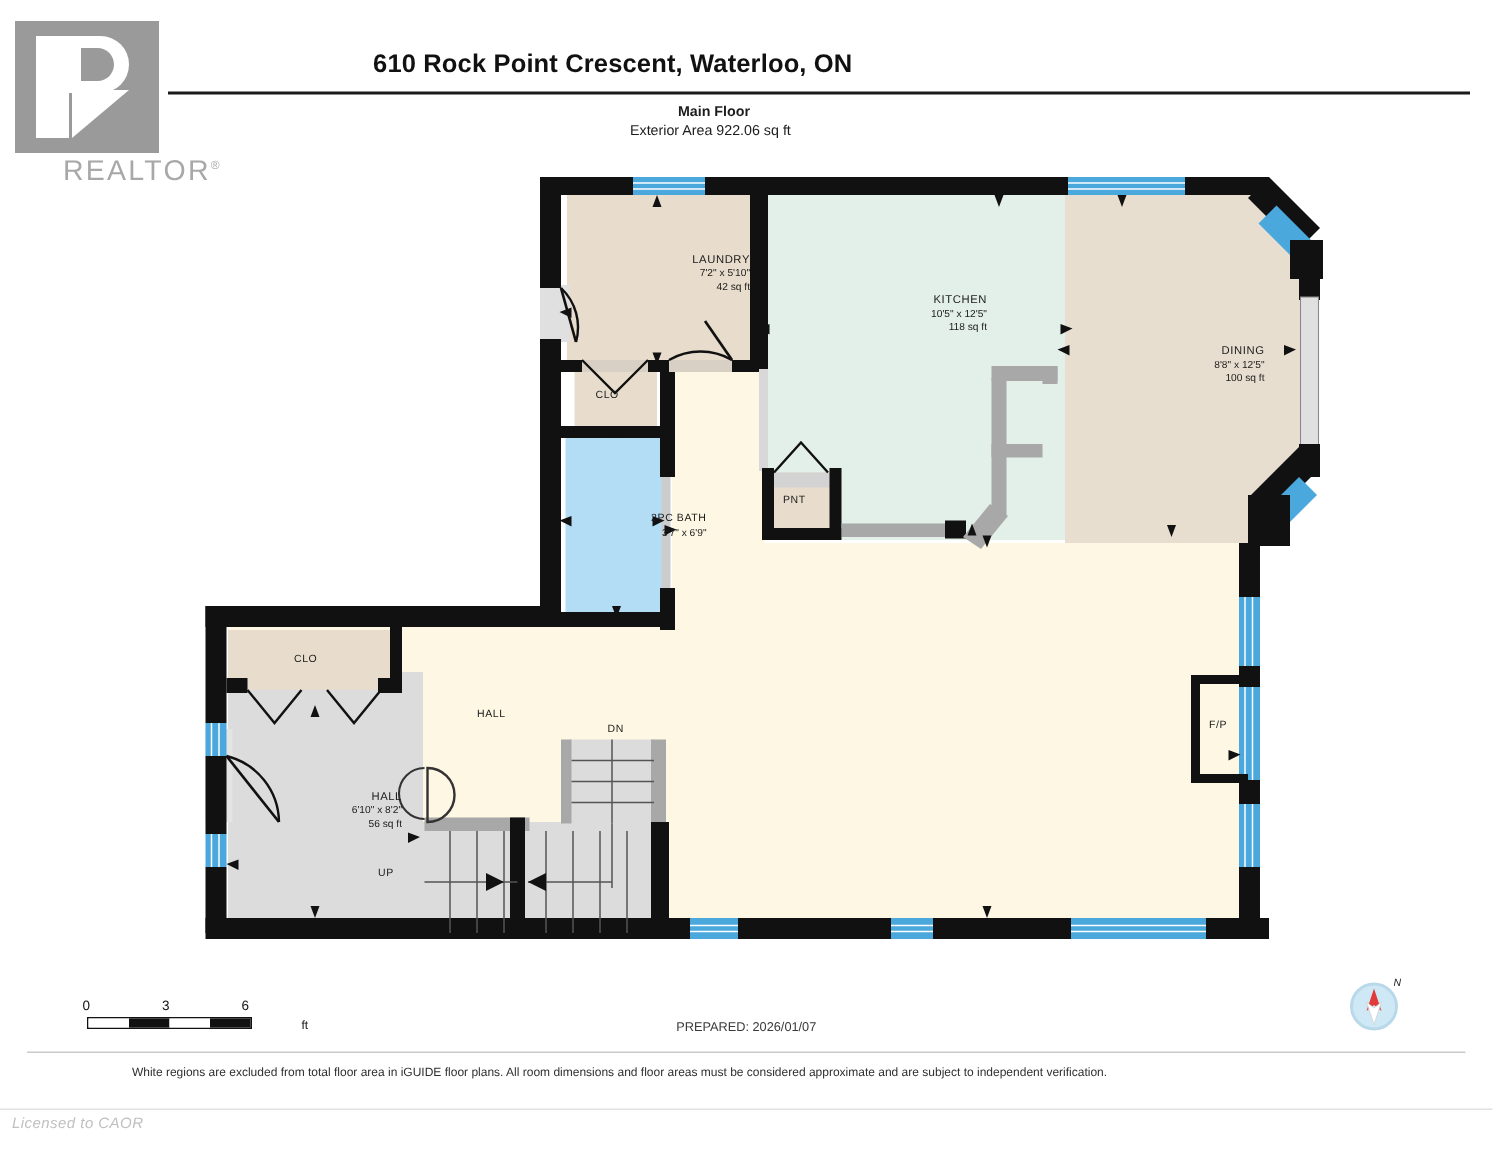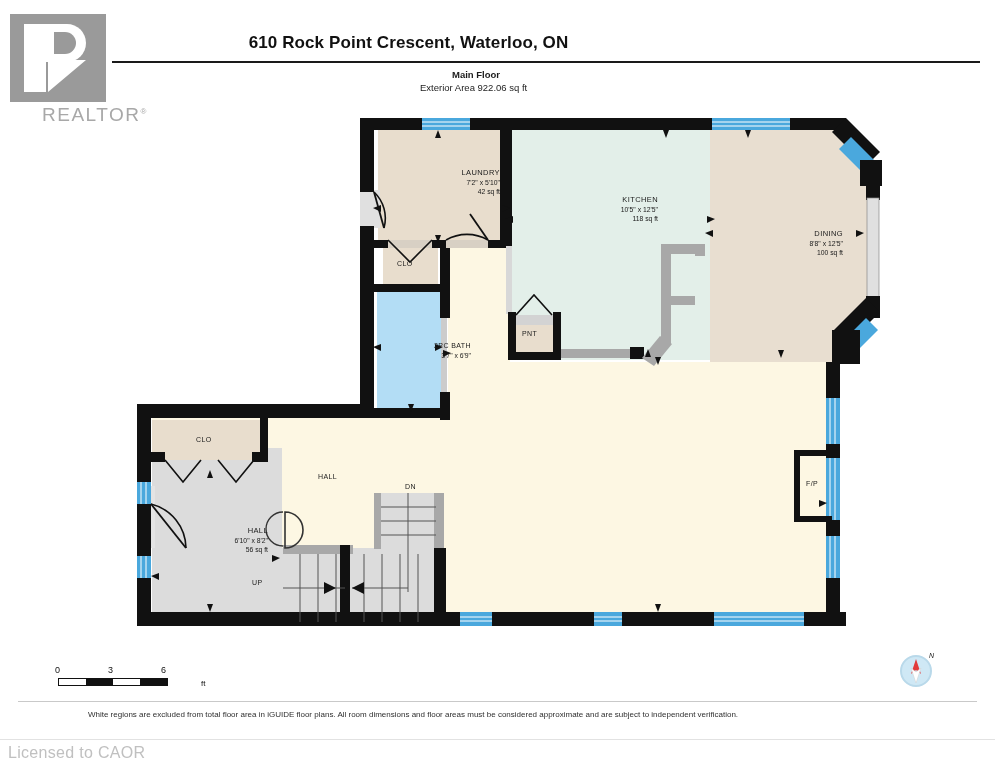--- a/index.html
+++ b/index.html
@@ -217,23 +217,24 @@
     left: 0;
     top: 739px;
     width: 995px;
     height: 1px;
     background: #e2e2e2;
   }
   .license {
     position: absolute;
     left: 8px;
     top: 744px;
-    font-size: 16px;
+    font-size: 10px;
     color: #c0c0c0;
     letter-spacing: 0.3px;
+    font-style: italic;
   }
   .compass {
     position: absolute;
     left: 897px;
     top: 650px;
     width: 40px;
     height: 40px;
   }
   .compass-n {
     position: absolute;
@@ -539,20 +540,21 @@
   <div class="scale-tick" style="left:108px;">3</div>
   <div class="scale-tick" style="left:161px;">6</div>
   <div class="scale-bar">
     <div class="scale-seg light"></div>
     <div class="scale-seg dark"></div>
     <div class="scale-seg light"></div>
     <div class="scale-seg dark"></div>
   </div>
   <div class="scale-unit">ft</div>
 
+  <div class="prepared">PREPARED: 2026/01/07</div>
 
   <svg class="compass" viewBox="0 0 40 40">
     <circle cx="19" cy="21" r="15" fill="#cfe8f5" stroke="#b9d9ea" stroke-width="2"></circle>
     <polygon points="19,9 24,24 19,20 14,24" fill="#e23b3b"></polygon>
     <polygon points="19,33 14,18 19,22 24,18" fill="#ffffff" stroke="#cfcfcf" stroke-width="0.5"></polygon>
   </svg>
   <div class="compass-n">N</div>
 
   <div class="disclaimer-rule"></div>
   <div class="disclaimer">White regions are excluded from total floor area in iGUIDE floor plans. All room dimensions and floor areas must be considered approximate and are subject to independent verification.</div>

